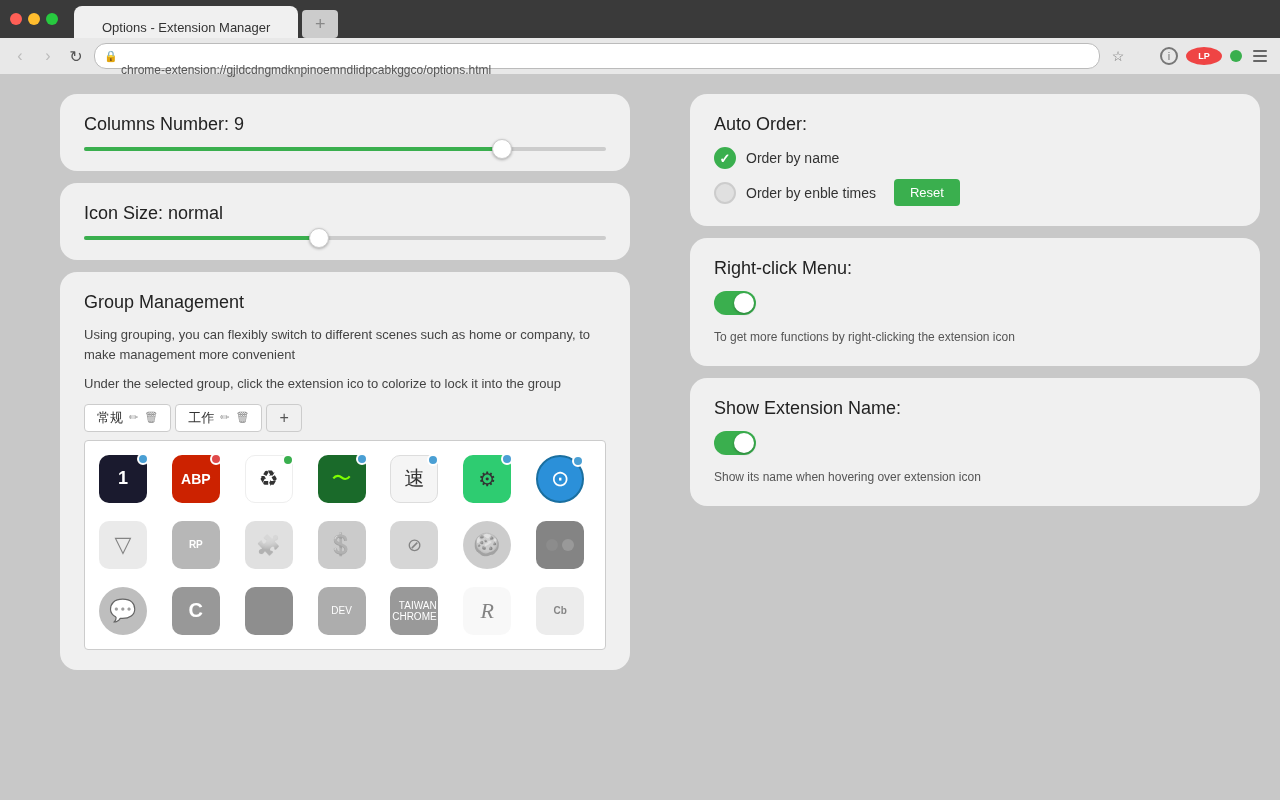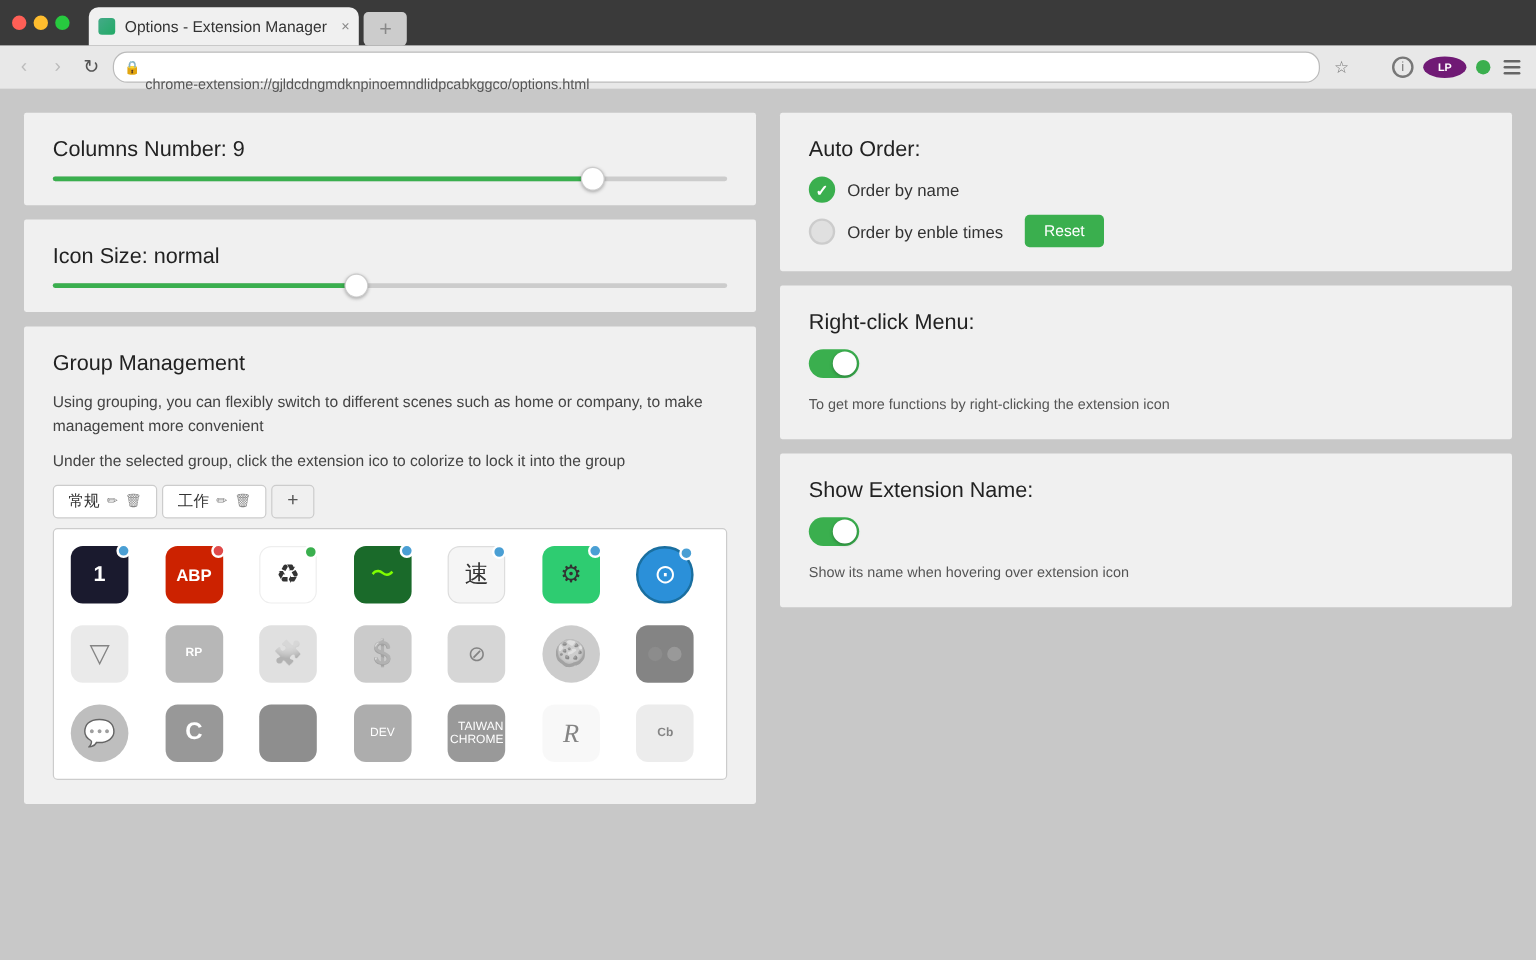--- a/index.html
+++ b/index.html
@@ -33,27 +33,28 @@
 
     .tab-bar {
       display: flex;
       align-items: flex-end;
       margin-left: 8px;
       height: 38px;
     }
     .tab-active {
       background: #f0f0f0;
       border-radius: 8px 8px 0 0;
-      padding: 6px 8px;
+      padding: 6px 28px;
       display: flex;
       align-items: center;
       gap: 8px;
       height: 32px;
       font-size: 13px;
       color: #333;
+      flex-direction: column;
     }
     .tab-icon {
       width: 16px; height: 16px;
       background: #4a90d9;
       border-radius: 3px;
       display: inline-block;
     }
     .tab-close {
       color: #888;
       font-size: 12px;
@@ -130,22 +131,23 @@
     .right-col {
       flex: 1;
       display: flex;
       flex-direction: column;
       gap: 12px;
     }
 
     
     .card {
       background: #f0f0f0;
-      border-radius: 2px;
+      border-radius: 17px;
       padding: 20px 24px;
+      margin-left: 40px;
     }
 
     .card-title {
       font-size: 18px;
       font-weight: 500;
       color: #222;
       margin-bottom: 12px;
     }
 
     
@@ -355,21 +357,21 @@
   </div>
   <div class="toolbar-icons">
     <div class="toolbar-icon">☆</div>
     <div class="toolbar-icon" style="display:grid;grid-template-columns:1fr 1fr;gap:1px;width:16px;height:16px;">
       <div style="background:#4a8;border-radius:1px;"></div>
       <div style="background:#48a;border-radius:1px;"></div>
       <div style="background:#a84;border-radius:1px;"></div>
       <div style="background:#84a;border-radius:1px;"></div>
     </div>
     <div class="toolbar-icon" style="width:18px;height:18px;border-radius:50%;border:2px solid #777;display:flex;align-items:center;justify-content:center;font-size:11px;color:#777;">i</div>
-    <div class="toolbar-icon" style="background:#701a75;border-radius:50%;width:36px;height:18px;display:flex;align-items:center;justify-content:center;color:white;font-size:9px;font-weight:bold;">LP</div>
+    <div class="toolbar-icon" style="background:#ef4444;border-radius:50%;width:36px;height:18px;display:flex;align-items:center;justify-content:center;color:white;font-size:9px;font-weight:bold;">LP</div>
     <div class="toolbar-icon" style="width:12px;height:12px;border-radius:50%;background:#3aaf4e;"></div>
     <div class="toolbar-icon" style="display:flex;flex-direction:column;gap:3px;justify-content:center;">
       <div style="width:14px;height:2px;background:#666;border-radius:1px;"></div>
       <div style="width:14px;height:2px;background:#666;border-radius:1px;"></div>
       <div style="width:14px;height:2px;background:#666;border-radius:1px;"></div>
     </div>
   </div>
 </div>
 
 <div class="page-bg">

